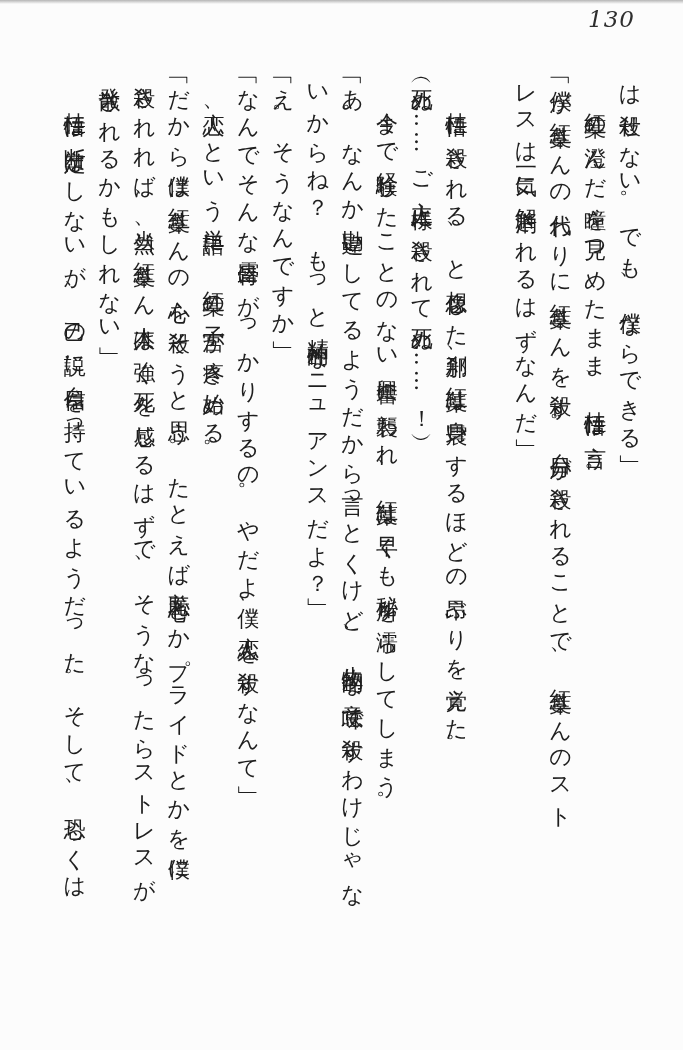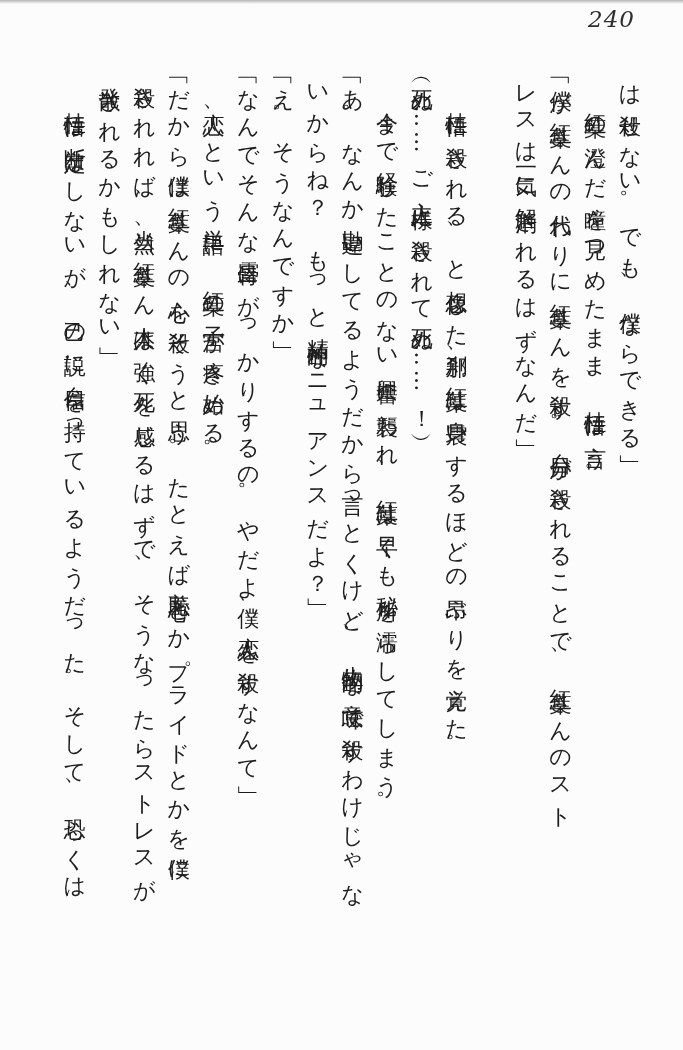--- a/index.html
+++ b/index.html
@@ -52,21 +52,21 @@
   }
   .line.blank {
     width: 34.7px; 
   }
 </style>
 </head>
 <body>
 
 <div class="scan-edge"></div>
 
-<div class="page-number">240</div>
+<div class="page-number">130</div>
 
 <div class="text-block">
     <div class="line">は殺せない。でも、僕ならできる」</div>
     <div class="line indent">紅葉の澄んだ瞳を見つめたまま、桂悟は言う。</div>
     <div class="line">「僕が紅葉さんの代わりに紅葉さんを殺す。自分が殺されることで、紅葉さんのスト</div>
     <div class="line">レスは一気に解消されるはずなんだ」</div>
     <div class="line blank"></div>
     <div class="line indent">桂悟に殺される、と想像した刹那、紅葉は身震いするほどの昂ぶりを覚えた。</div>
     <div class="line">（死ぬ……ご主人様に殺されて死ぬ……！）</div>
     <div class="line indent">今まで経験したことのない興奮に襲われ、紅葉は早くも秘所を濡らしてしまう。</div>

